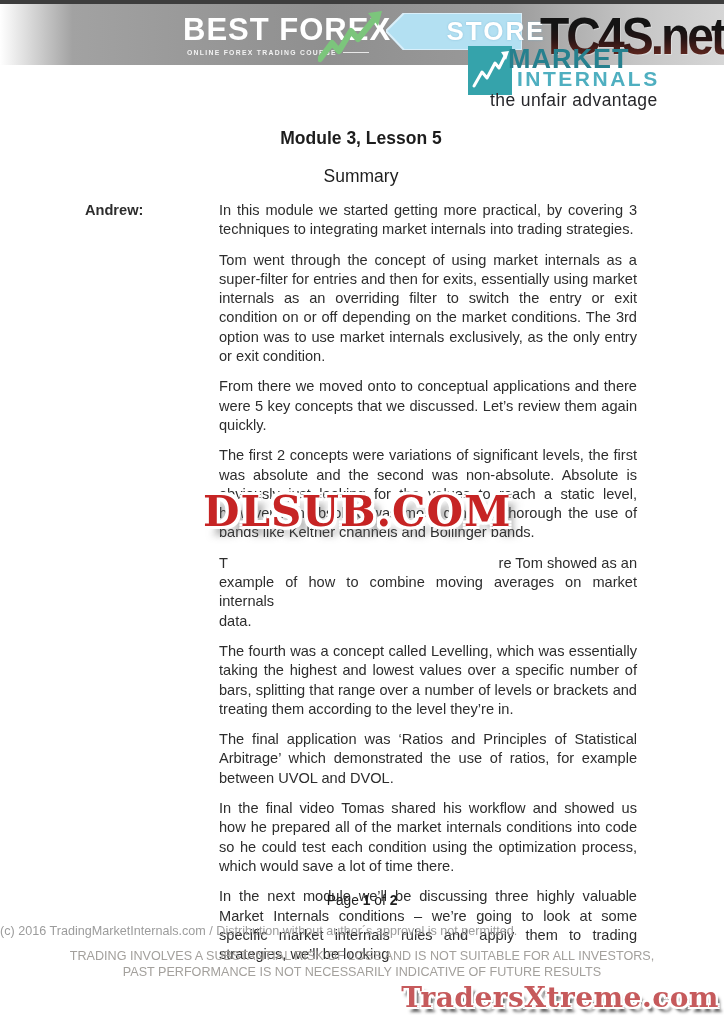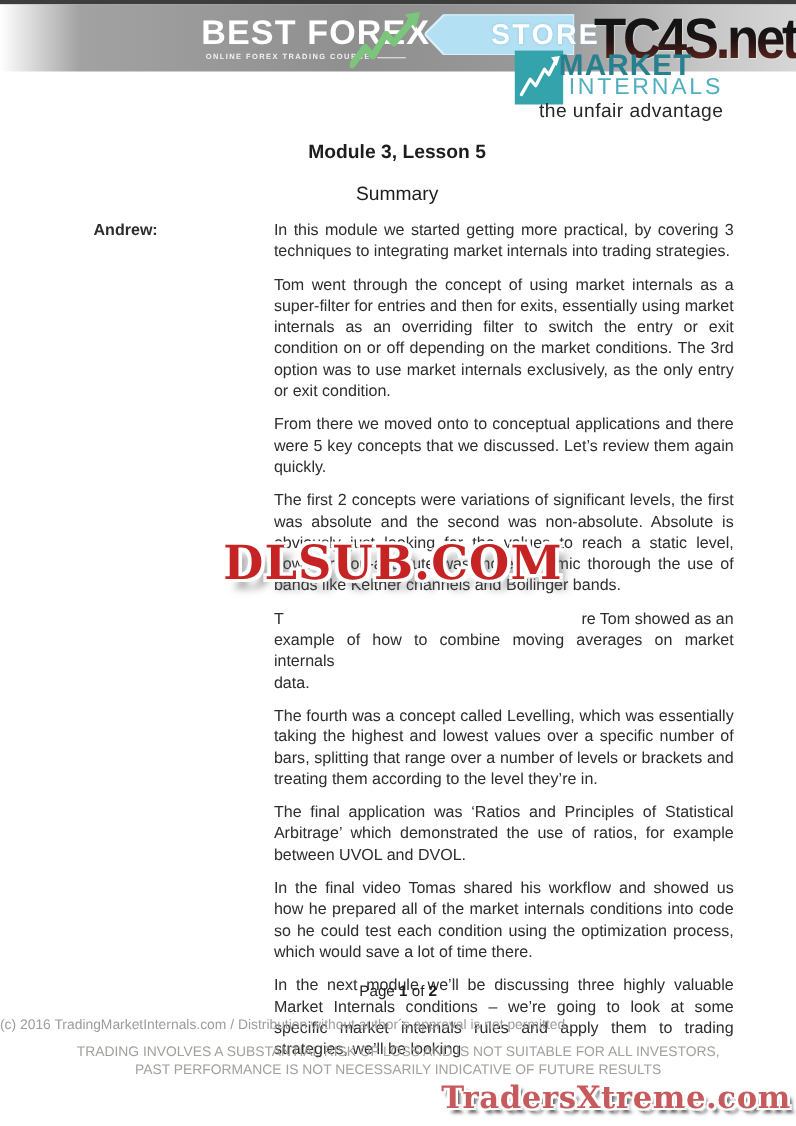--- a/index.html
+++ b/index.html
@@ -24,31 +24,31 @@
   .tc4s{position:absolute;right:0px;top:2px;font-size:48px;font-weight:bold;
         font-family:"Liberation Sans",sans-serif;letter-spacing:-3px;transform:scaleY(1.08);transform-origin:top;
         background:linear-gradient(#141414 35%,#241414 55%,#55231d 78%,#6e2c22 95%);
         -webkit-background-clip:text;background-clip:text;color:transparent;
         filter:drop-shadow(1px 1px 0 rgba(255,255,255,.35));white-space:pre;}
 
   
   .mi{position:absolute;left:468px;top:46px;}
   .mi-square{position:absolute;left:0;top:0;width:44px;height:49px;background:#35a3ab;}
   .mi-market{position:absolute;left:40px;top:-2px;font-size:27px;font-weight:bold;color:#26808e;letter-spacing:1px;}
-  .mi-internals{position:absolute;left:49px;top:21px;font-size:21px;font-weight:400;color:#4fafc0;letter-spacing:2.5px;}
+  .mi-internals{position:absolute;left:49px;top:21px;font-size:21px;font-weight:700;color:#4fafc0;letter-spacing:2.5px;}
   .mi-tagline{position:absolute;left:2px;top:44px;width:170px;font-size:17.5px;font-weight:500;color:#26262a;
               letter-spacing:.4px;white-space:nowrap;margin-left:20px;}
 
   
   .doc{position:absolute;left:85px;top:128px;width:552px;}
   .doc h1{margin:0 0 17px 0;text-align:center;font-size:17.5px;font-weight:bold;color:#1d1d1d;}
   .doc h2{margin:0 0 14px 0;text-align:center;font-size:17.5px;font-weight:normal;color:#1d1d1d;}
   .row{display:flex;}
   .speaker{width:134px;flex:none;font-size:14.6px;font-weight:bold;padding-top:1px;}
-  .text{width:418px;flex:none;font-size:14.6px;line-height:19.3px;margin-left:30px;}
+  .text{width:418px;flex:none;font-size:14.6px;line-height:19.3px;}
   .para{margin:0 0 11px 0;text-align:justify;}
   .cv-line1{display:flex;justify-content:space-between;}
   .cv-line2{display:block;text-align:justify;text-align-last:justify;}
   .cv-line3{display:block;}
 
   
   .watermark{position:absolute;left:203px;top:487px;font-family:"DejaVu Serif",serif;
       font-weight:bold;font-size:42px;letter-spacing:1px;color:#c62424;transform:scaleY(1.02);
       text-shadow:
         -3px -3px 0 #fff,3px -3px 0 #fff,-3px 3px 0 #fff,3px 3px 0 #fff,

